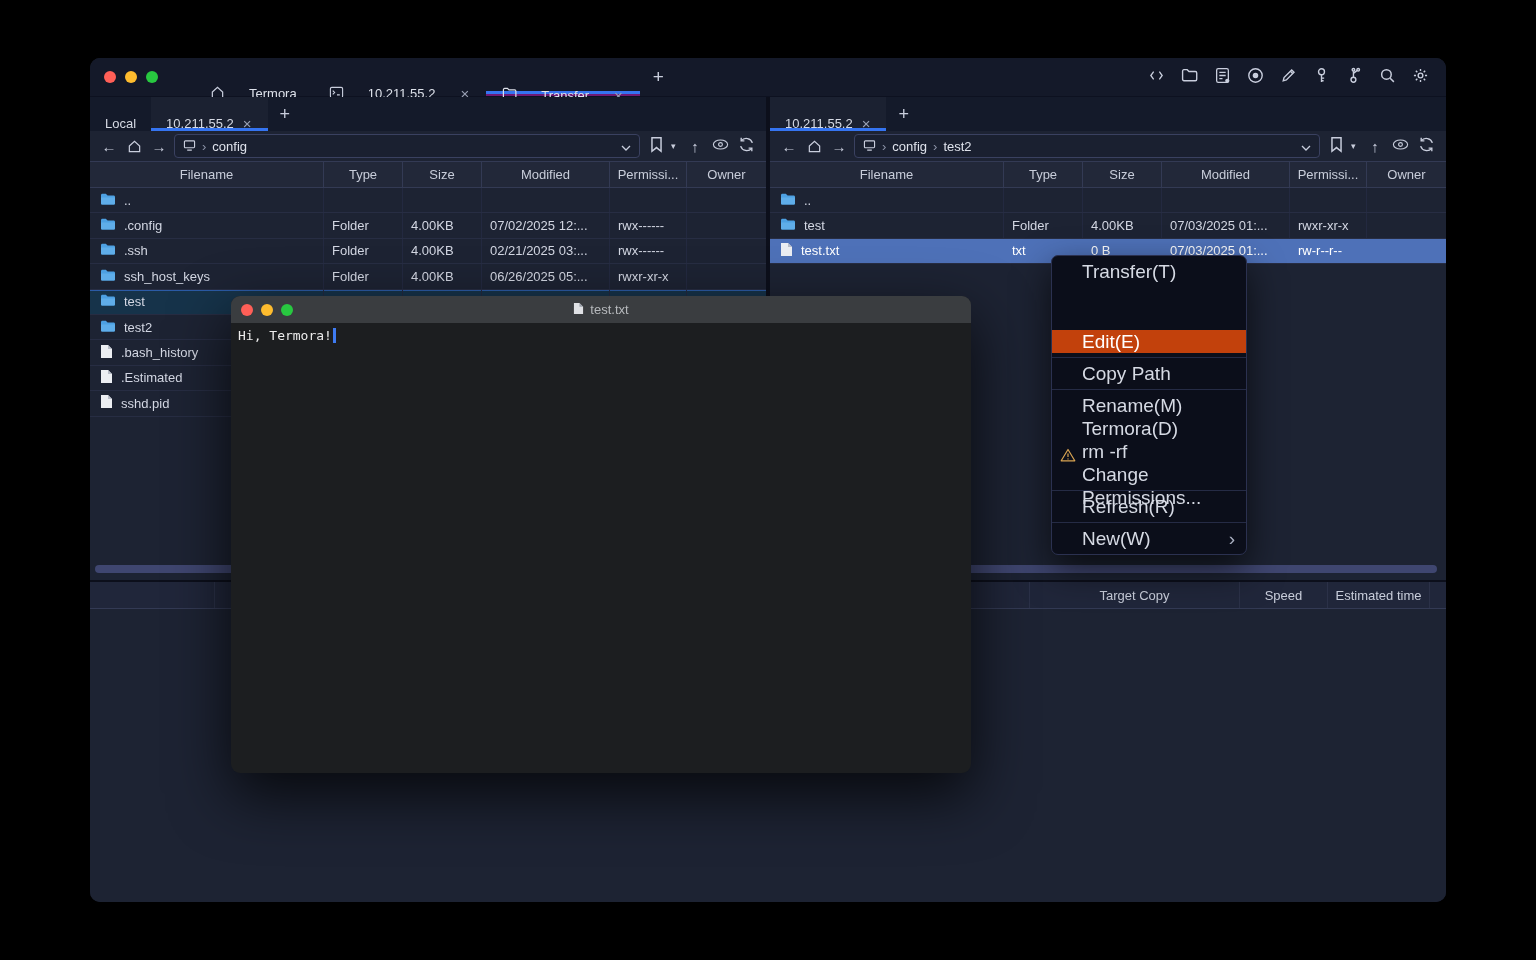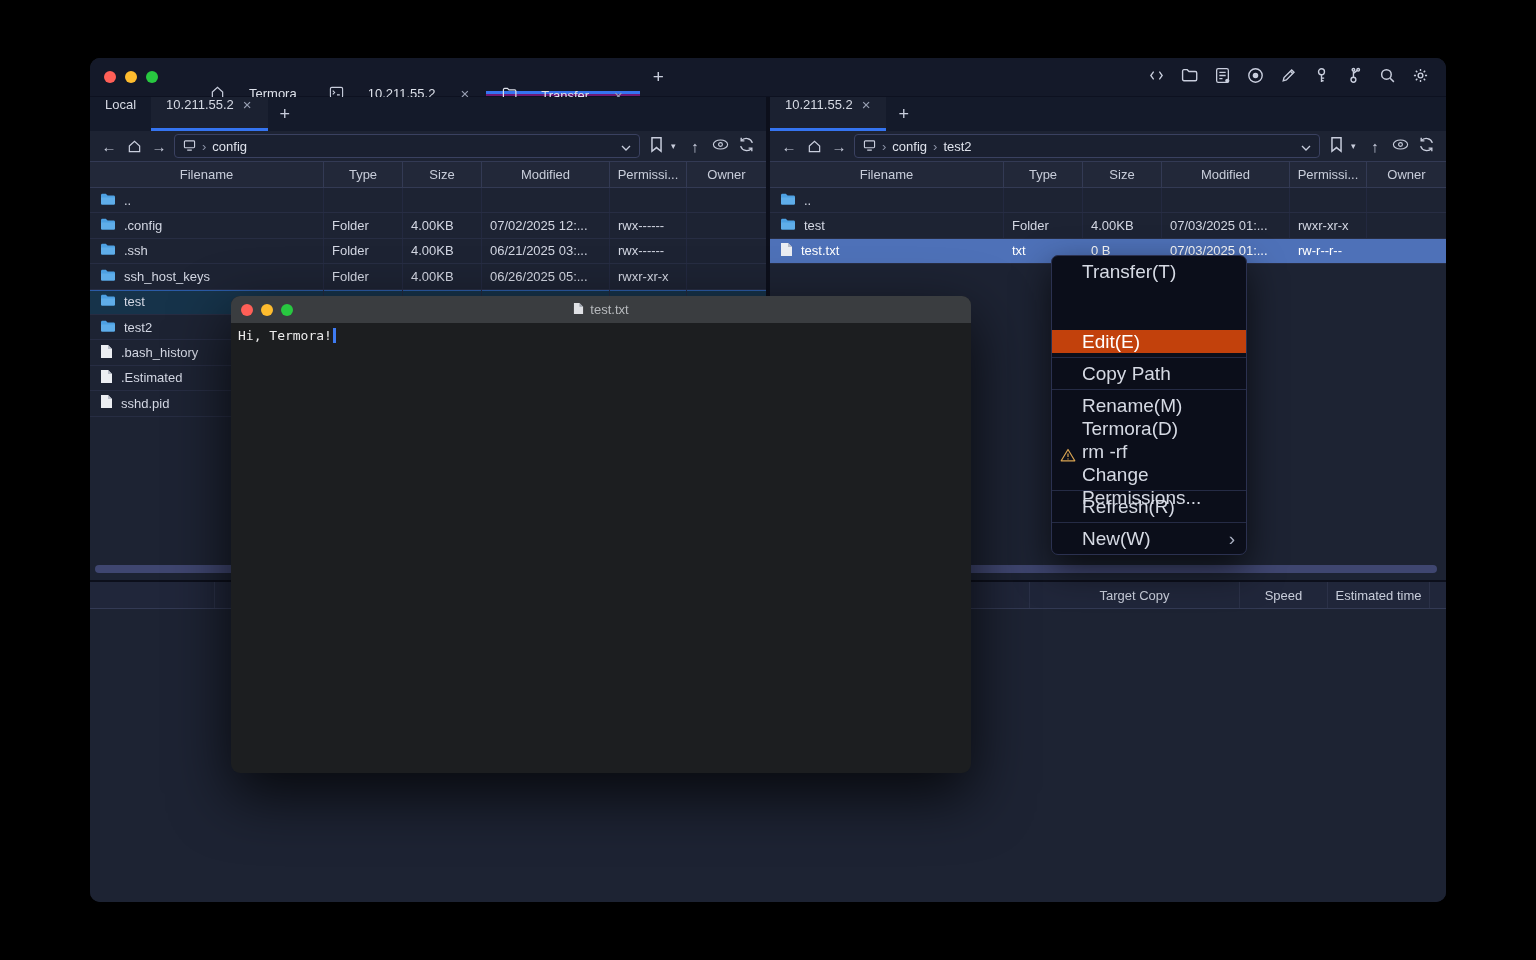--- a/index.html
+++ b/index.html
@@ -21,21 +21,21 @@
   .tab-close { color:#9aa1b4; font-size:15px; line-height:1; padding:0 1px; cursor:default; }
   .newtab { display:flex; align-items:center; color:#c9cedd; font-size:19px; padding:0 13px; }
   .tl-actions { margin-left:auto; display:flex; align-items:center; gap:13px; padding-right:16px; }
   .abtn { width:20px; height:20px; display:flex; align-items:center; justify-content:center; }
   .abtn svg { width:17px; height:17px; }
   
   .panels { display:flex; height:483px; flex:none; }
   .panel { width:676px; position:relative; display:flex; flex-direction:column; background:#1d2333; }
   .pdivider { width:4px; background:#0c0f1b; flex:none; }
   .ptabs { height:34px; background:#141a2a; display:flex; align-items:stretch; flex:none; }
-  .ptab { display:flex; align-items:flex-start; gap:8px; padding:0 15px; font-size:13px; color:#d6dae4; position:relative; }
+  .ptab { display:flex; align-items:flex-end; gap:8px; padding:0 15px; font-size:13px; color:#d6dae4; position:relative; }
   .ptab.active { background:#1b2131; }
   .ptab.active::after { content:""; position:absolute; left:0; right:0; bottom:0; height:3px; background:#3574f0; }
   .pplus { display:flex; align-items:center; padding:0 12px; color:#c9cedd; font-size:18px; }
   .pnav { height:30px; display:flex; align-items:center; gap:5px; padding:0 9px; flex:none; }
   .navbtn { color:#c9cedd; font-size:15px; width:20px; text-align:center; }
   .homebtn svg { width:15px; height:15px; vertical-align:-2px; }
   .crumb { flex:1; height:24px; background:#1a2030; border:1px solid #3a4160; border-radius:4px;
            display:flex; align-items:center; gap:6px; padding:0 8px; font-size:13px; color:#dfe3ec; }
   .crumb .sep { color:#8d94a8; font-size:13px; }
   .crumb .chev { margin-left:auto; }
@@ -276,21 +276,21 @@
       <div class="frow">
         <div class="fc name c0">
             <span><svg width="16" height="14" viewBox="0 0 16 14">
                 <path d="M1 3.2C1 2.4 1.6 1.8 2.4 1.8h3.4l1.8 1.8h6C14.4 3.6 15 4.2 15 5v6.2c0 .8-.6 1.4-1.4 1.4H2.4C1.6 12.6 1 12 1 11.2z" fill="#4da0e2"></path>
                 <path d="M1 5.4h14v5.8c0 .8-.6 1.4-1.4 1.4H2.4C1.6 12.6 1 12 1 11.2z" fill="#5fade9"></path>
               </svg></span>
             <span>.ssh</span>
           </div>
         <div class="fc c1">Folder</div>
           <div class="fc c2">4.00KB</div>
-          <div class="fc c3">06/21/2025 03:...</div>
+          <div class="fc c3">02/21/2025 03:...</div>
           <div class="fc c4">rwx------</div>
           <div class="fc c5"></div>
       </div>
       <div class="frow">
         <div class="fc name c0">
             <span><svg width="16" height="14" viewBox="0 0 16 14">
                 <path d="M1 3.2C1 2.4 1.6 1.8 2.4 1.8h3.4l1.8 1.8h6C14.4 3.6 15 4.2 15 5v6.2c0 .8-.6 1.4-1.4 1.4H2.4C1.6 12.6 1 12 1 11.2z" fill="#4da0e2"></path>
                 <path d="M1 5.4h14v5.8c0 .8-.6 1.4-1.4 1.4H2.4C1.6 12.6 1 12 1 11.2z" fill="#5fade9"></path>
               </svg></span>
             <span>ssh_host_keys</span>

